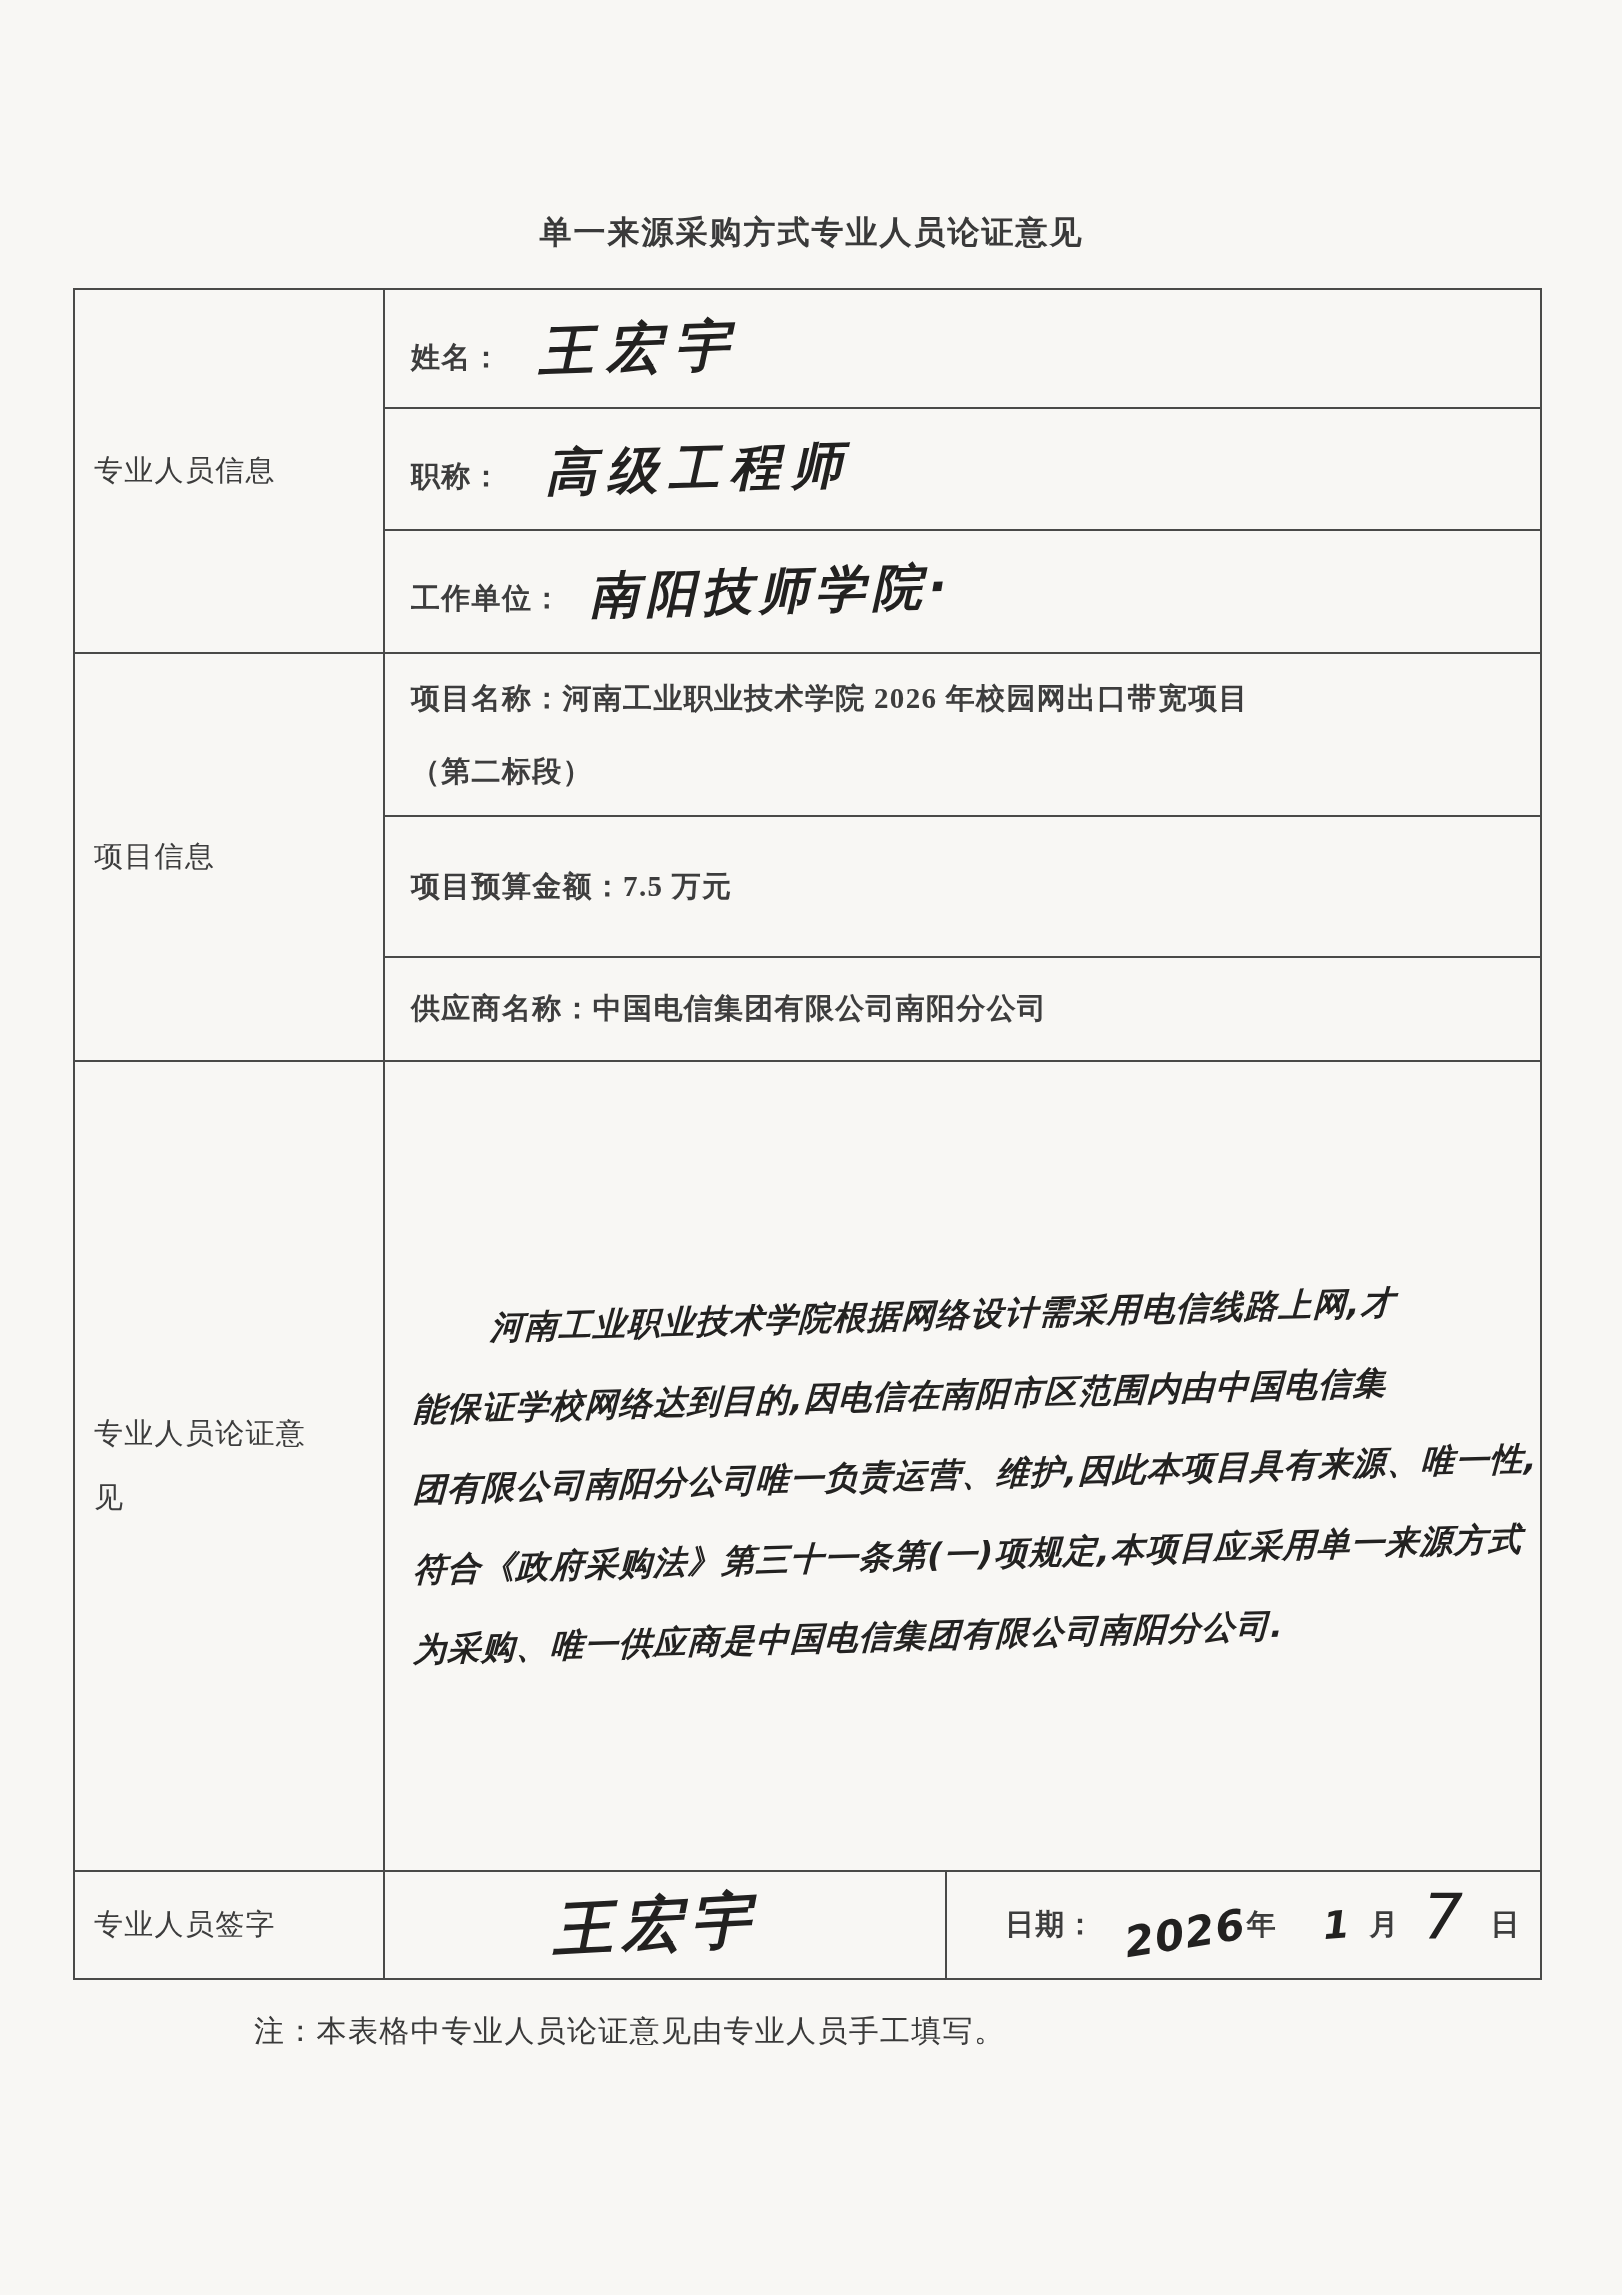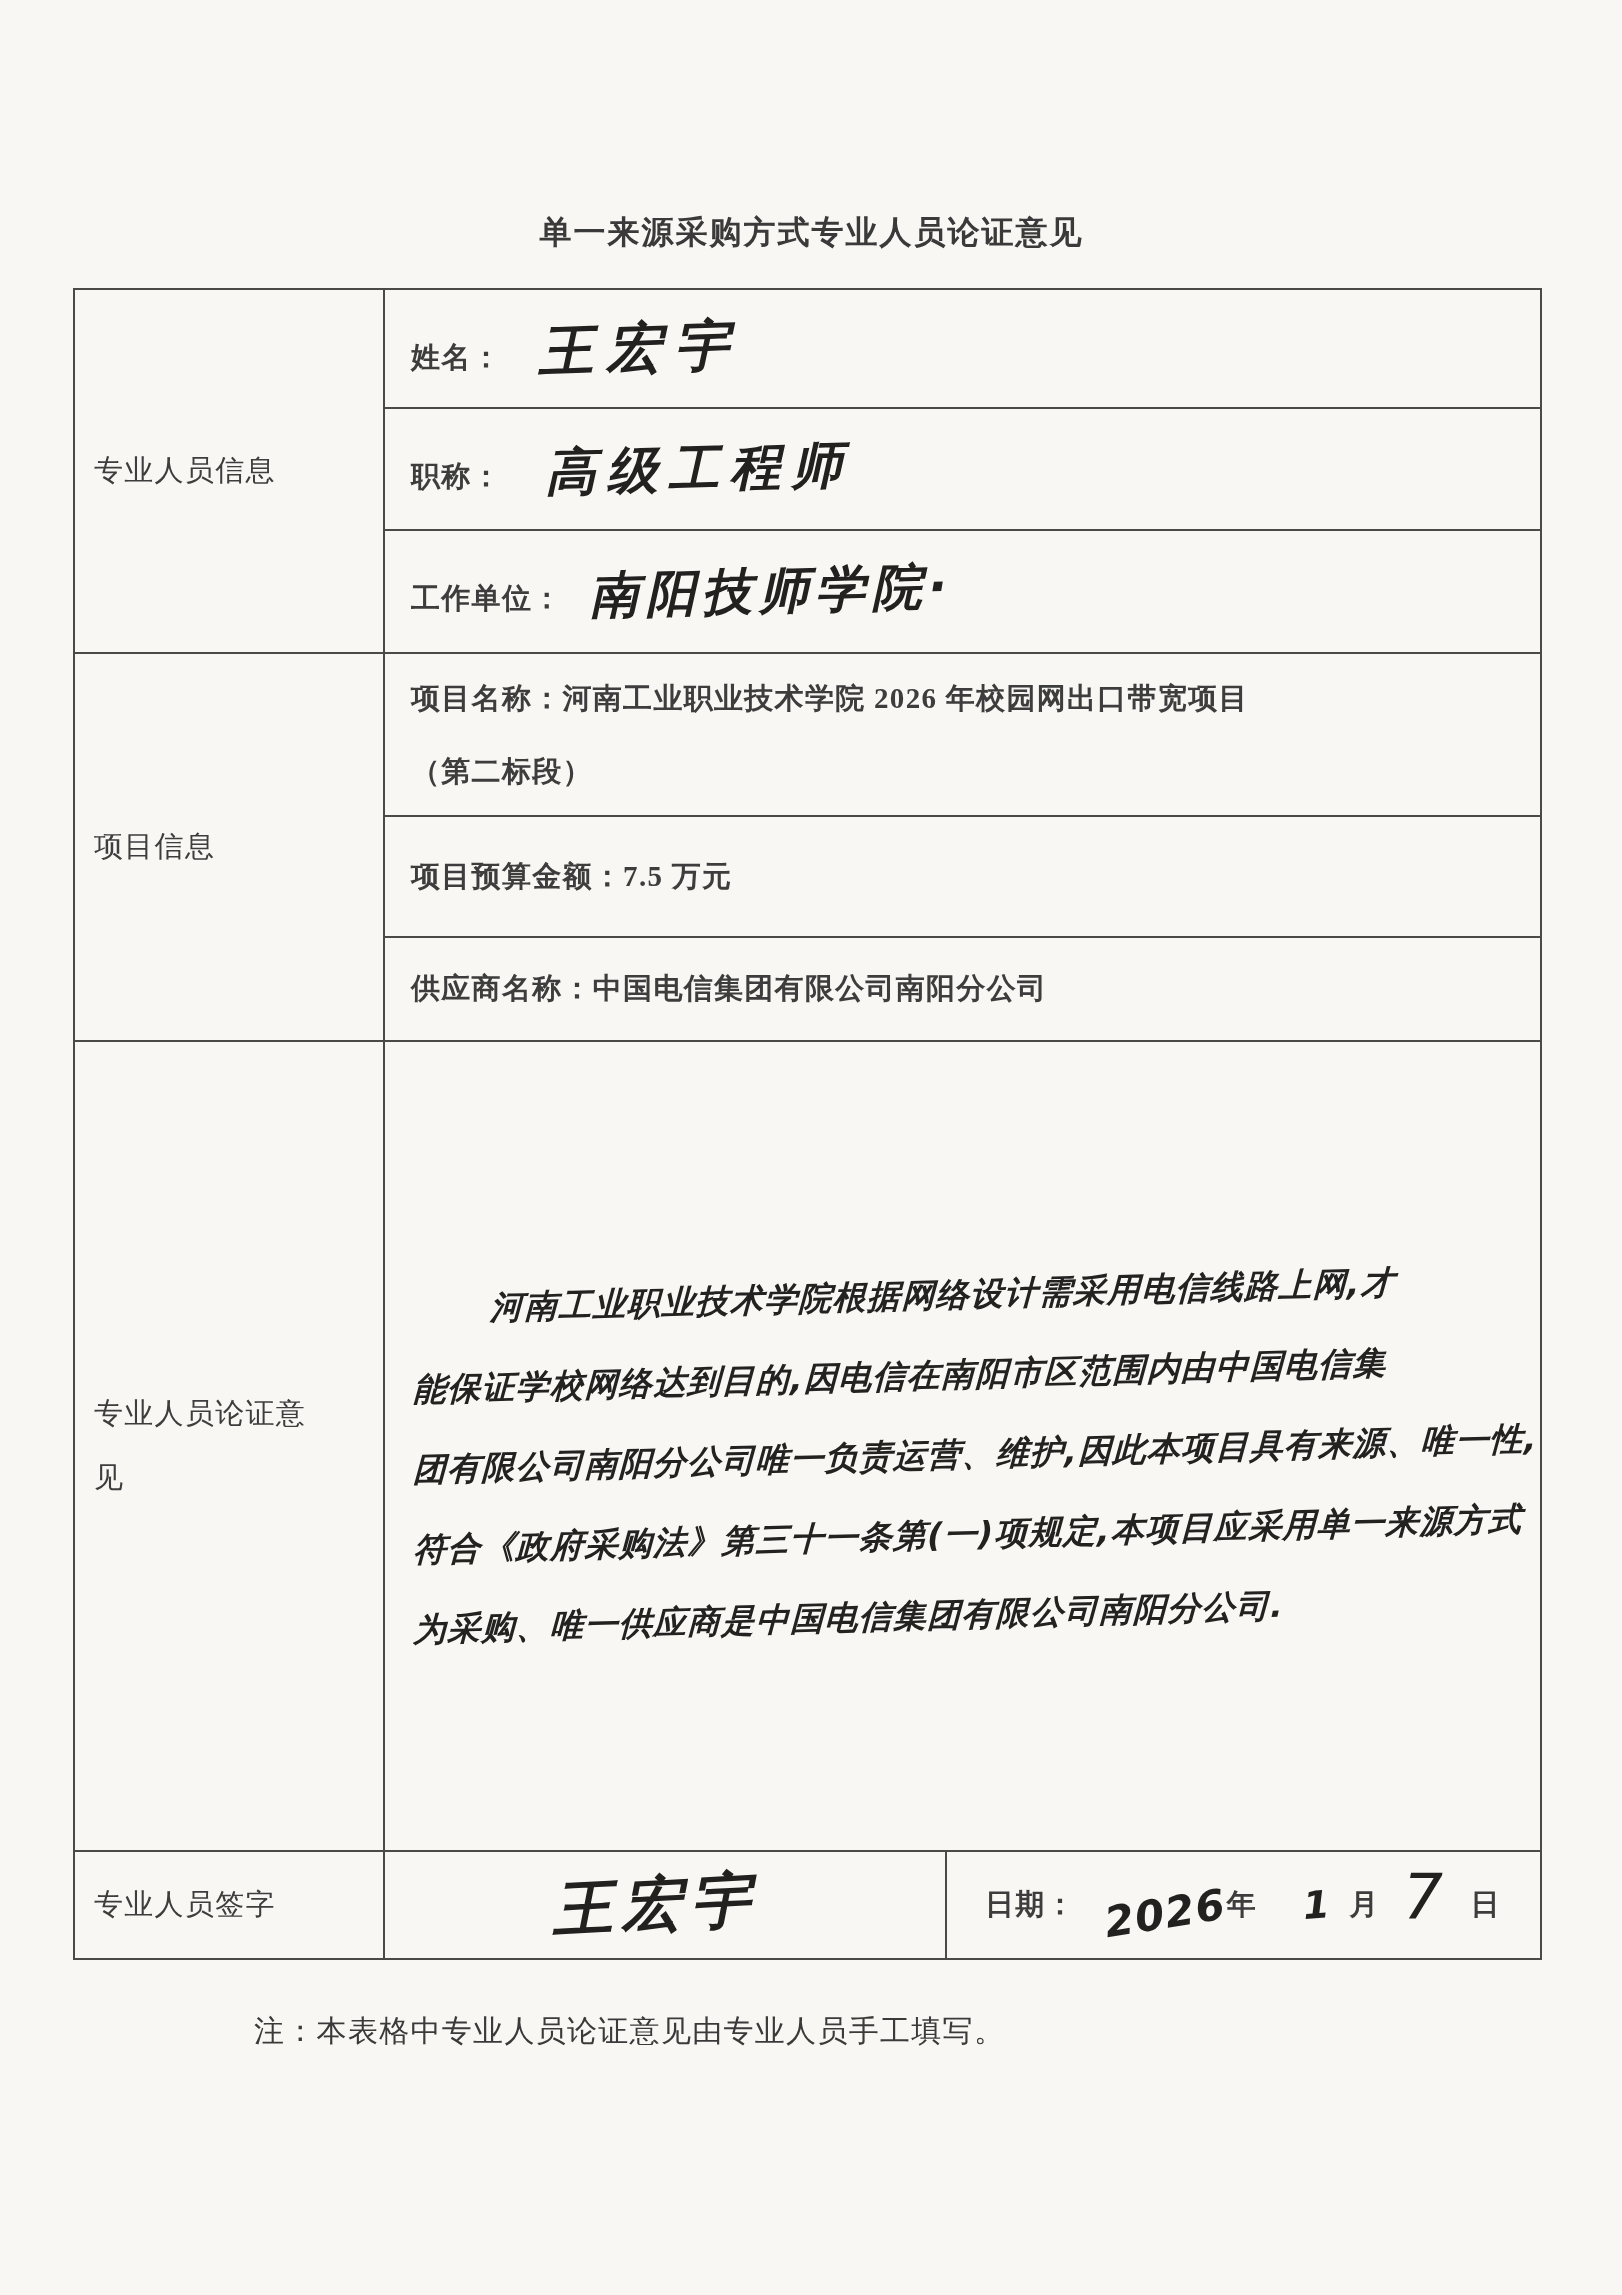--- a/index.html
+++ b/index.html
@@ -76,21 +76,21 @@
     line-height: 80px;
     transform: rotate(-1.6deg) skewX(-3deg);
     transform-origin: left center;
   }
   .opinion-line.first { text-indent: 77px; }
 
   
   .sig-cell { padding-left: 167px; }
   .hand-signature { font-size: 60px; letter-spacing: 9.2px; transform: rotate(-3deg); }
 
-  .date-cell { padding-left: 38px; }
+  .date-cell { padding-left: 58px; }
   .date-row { display: flex; align-items: center; white-space: nowrap; }
   .date-row .printed { font-size: 29px; }
   .hand-year  { font-size: 42px; transform: rotate(-9deg) translateY(7.9px); margin: 0 1.3px 0 27.5px; }
   .hand-month { font-size: 38px; transform: rotate(-4deg); margin: 0 18.3px 0 46px; }
   .hand-day   { font-size: 63px; font-weight: 500; transform: translateY(-9.2px); margin: 0 26px 0 23.6px; }
   .unit-gap { margin-left: 0; }
 
   
   .note {
     position: absolute;
@@ -138,21 +138,21 @@
     <tr style="height:163px">
       <td rowspan="3" class="label-cell">项目信息</td>
       <td colspan="2" class="content-cell project-name-cell">
         <div class="line">
           <span class="printed">项目名称：</span><span class="printed">河南工业职业技术学院 2026 年校园网出口带宽项目</span>
         </div>
         <div class="line printed">（第二标段）</div>
       </td>
     </tr>
 
-    <tr style="height:121px">
+    <tr style="height:141px">
       <td colspan="2" class="content-cell">
         <span class="printed">项目预算金额：</span><span class="printed">7.5 万元</span>
       </td>
     </tr>
 
     <tr style="height:104px">
       <td colspan="2" class="content-cell">
         <span class="printed">供应商名称：</span><span class="printed">中国电信集团有限公司南阳分公司</span>
       </td>
     </tr>

